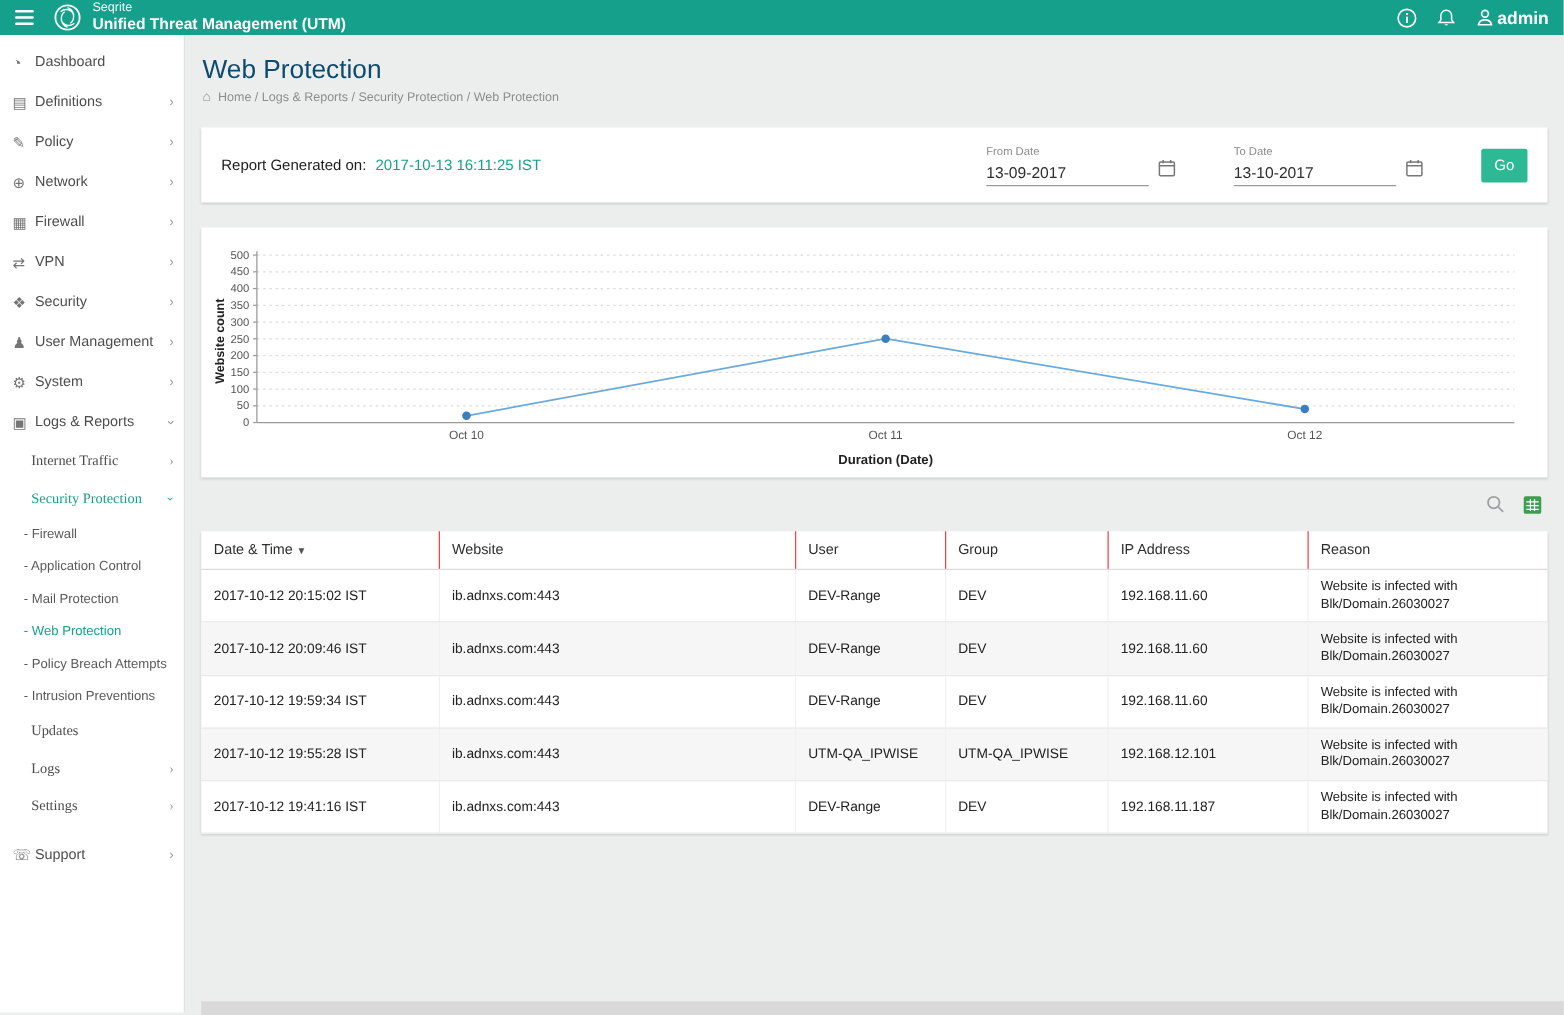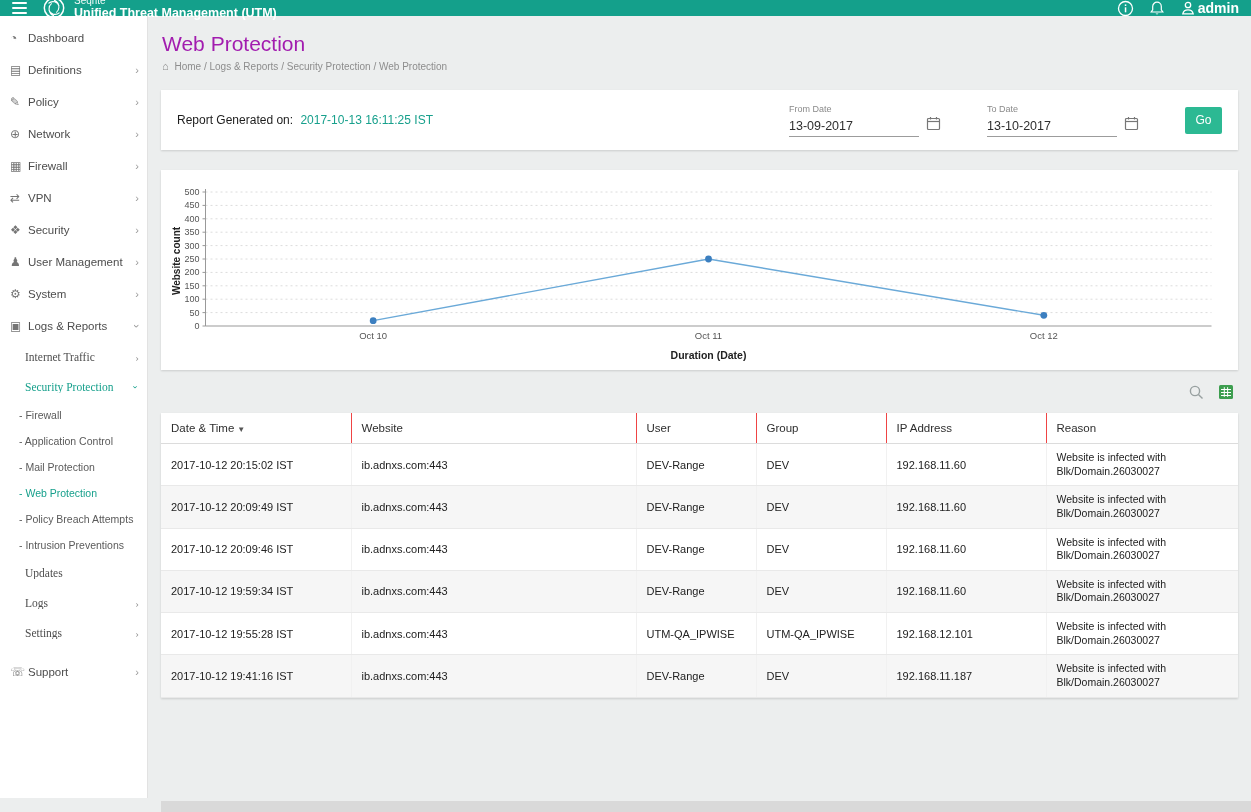--- a/index.html
+++ b/index.html
@@ -5,21 +5,21 @@
   * { box-sizing: border-box; }
   html,body { margin:0; padding:0; }
   body {
     width:1251px; height:812px; overflow:hidden;
     font-family:"Liberation Sans","DejaVu Sans",sans-serif;
     background:#eceeee; color:#333;
   }
 
   
   .topbar {
-    height:16px; background:var(--topbar,#14a08b); color:#fff;
+    height:28px; background:var(--topbar,#14a08b); color:#fff;
     display:flex; align-items:center; padding:0 12px 0 8px;
   }
   .hamburger { width:18px; cursor:pointer; margin:0 12px 0 4px; }
   .hamburger span { display:block; width:15px; height:2px; background:#fff; margin:3px 0; border-radius:1px; }
   .logo-wrap { margin-right:8px; display:flex; align-items:center; }
   .brand { line-height:1.05; }
   .brand-top { font-size:10px; opacity:.95; }
   .brand-bottom { font-size:12.5px; font-weight:bold; }
   .topbar-right { margin-left:auto; display:flex; align-items:center; gap:15px; }
   .tb-icon { display:flex; align-items:center; cursor:pointer; }
@@ -38,21 +38,21 @@
   .si-label { flex:1; white-space:nowrap; overflow:hidden; }
   .si-chev { color:#9a9a9a; font-size:11px; display:inline-block; }
   .si-chev.down { transform:rotate(90deg); }
   .sub1 { padding-left:25px;font-family:Liberation Serif, serif; }
   .sub2 { padding:7px 8px 7px 19px; font-size:10.5px; color:#5a5a5a; }
   .teal, .teal .si-chev { color:var(--accent,#17a08c); }
   .support-item { margin-top:8px; }
 
   
   .main { flex:1; padding:6px 13px 0 13px; position:relative; overflow:hidden; }
-  h1 { font-size:21px; font-weight:400; color:#a21caf; margin:10px 0 4px 1px; }
+  h1 { font-size:21px; font-weight:400; color:#0c4a6e; margin:10px 0 4px 1px; }
   .breadcrumb { font-size:10px; color:#8d8d8d; margin-left:1px; cursor:pointer; }
   .home-glyph { margin-right:3px; font-size:11px; }
 
   .card { background:#fff; box-shadow:0 1px 2px rgba(0,0,0,.14); }
 
   
   .report-card { margin-top:18px; height:60px; display:flex; align-items:center; padding:0 16px; }
   .report-gen { flex:1; font-size:12px; color:#1d1d1d; }
   .rg-value { color:var(--accent,#17a08c); margin-left:4px; }
   .date-field { width:152px; margin-right:46px; }
@@ -376,28 +376,20 @@
         <tbody>
           <tr>
             <td>2017-10-12 20:15:02 IST</td>
             <td>ib.adnxs.com:443</td>
             <td>DEV-Range</td>
             <td>DEV</td>
             <td>192.168.11.60</td>
             <td class="cell-reason">Website is infected with Blk/Domain.26030027</td>
           </tr>
           <tr>
-            <td>2017-10-12 20:09:49 IST</td>
-            <td>ib.adnxs.com:443</td>
-            <td>DEV-Range</td>
-            <td>DEV</td>
-            <td>192.168.11.60</td>
-            <td class="cell-reason">Website is infected with Blk/Domain.26030027</td>
-          </tr>
-          <tr>
             <td>2017-10-12 20:09:46 IST</td>
             <td>ib.adnxs.com:443</td>
             <td>DEV-Range</td>
             <td>DEV</td>
             <td>192.168.11.60</td>
             <td class="cell-reason">Website is infected with Blk/Domain.26030027</td>
           </tr>
           <tr>
             <td>2017-10-12 19:59:34 IST</td>
             <td>ib.adnxs.com:443</td>

